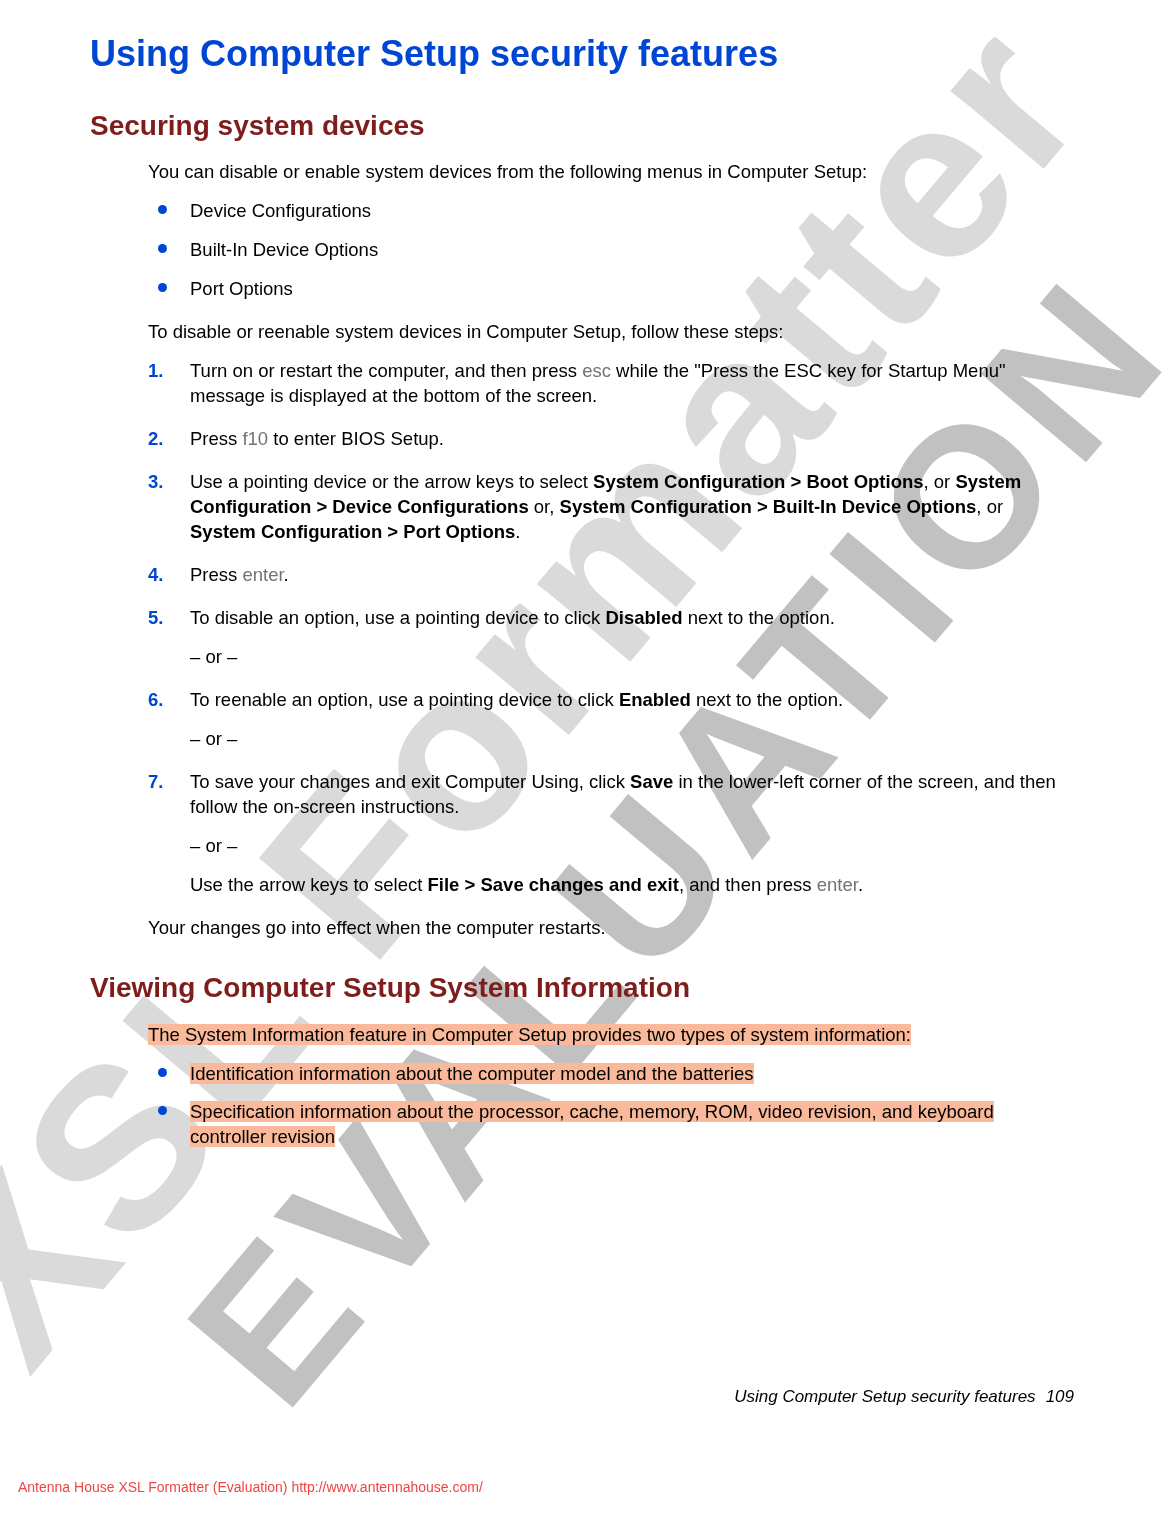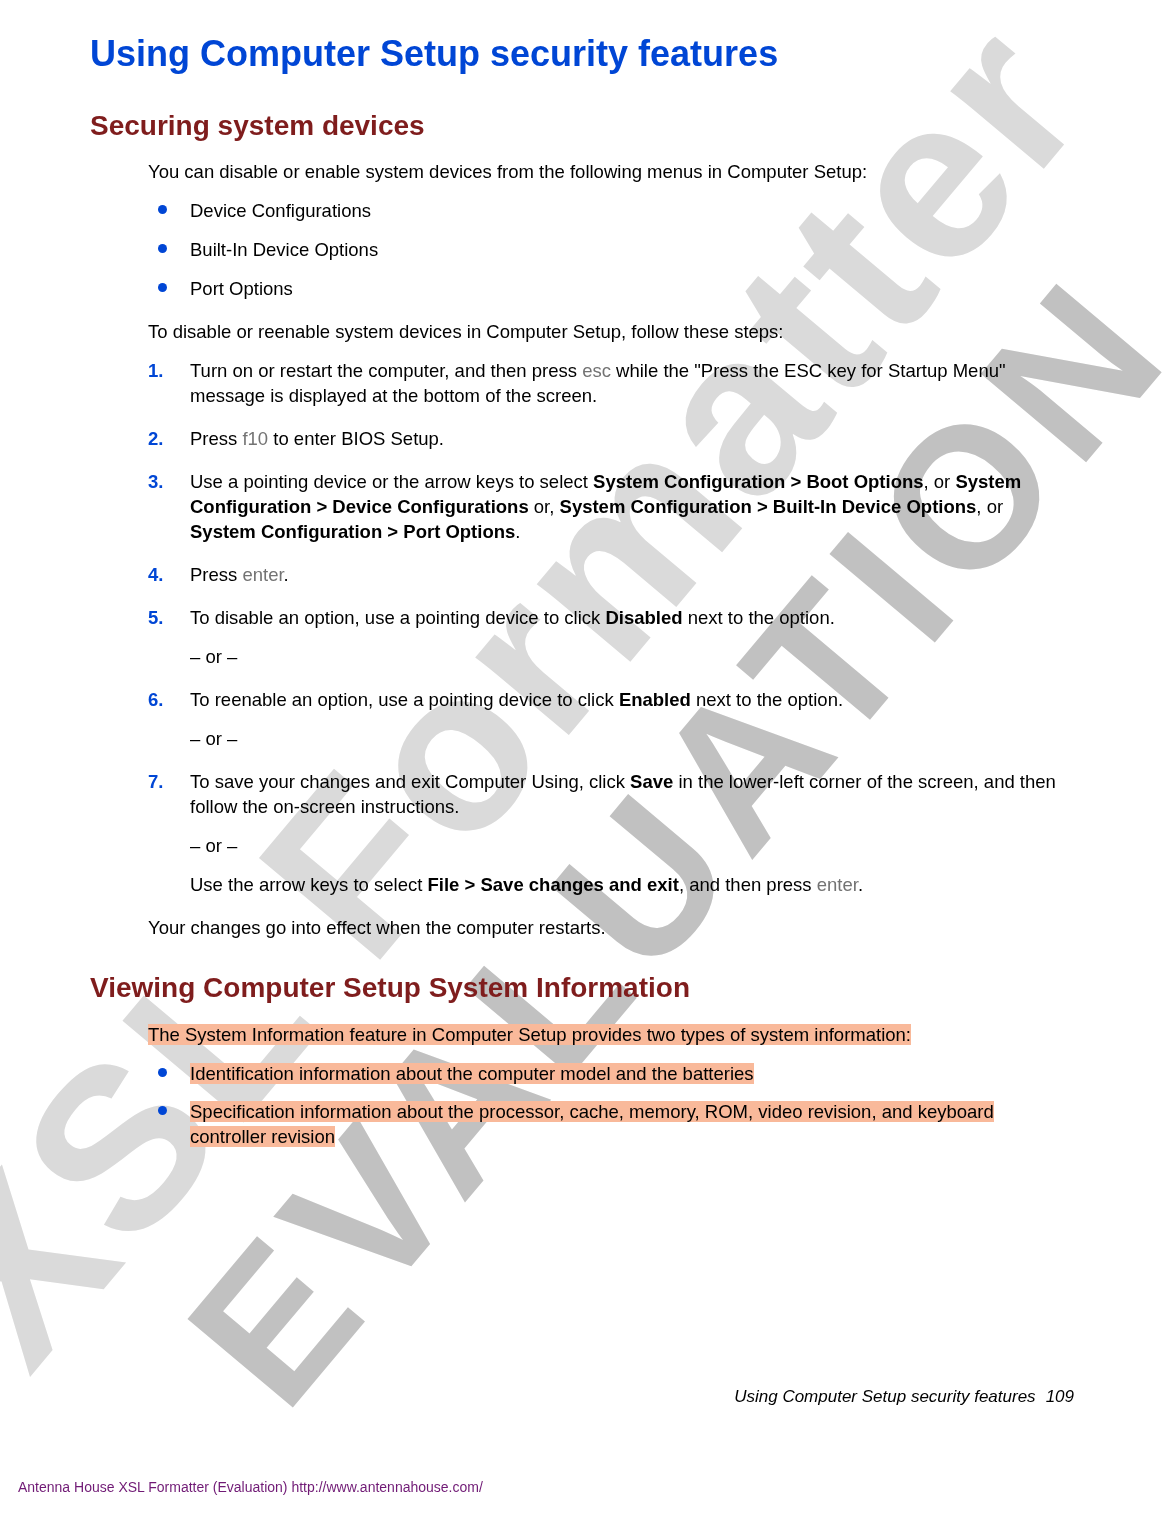--- a/index.html
+++ b/index.html
@@ -108,21 +108,21 @@
       bottom: 110px;
       right: 90px;
       font-size: 17px;
       font-style: italic;
     }
     .footer-left {
       position: absolute;
       bottom: 22px;
       left: 18px;
       font-size: 14px;
-      color: #701a75;
+      color: #ef4444;
     }
     .pgnum { margin-left: 10px; }
   </style>
 </head>
 <body>
 
 <div class="watermark">
   <div class="wm-inner">
     <div class="wm-top">XSL Formatter</div>
     <div class="wm-bottom">EVALUATION</div>

